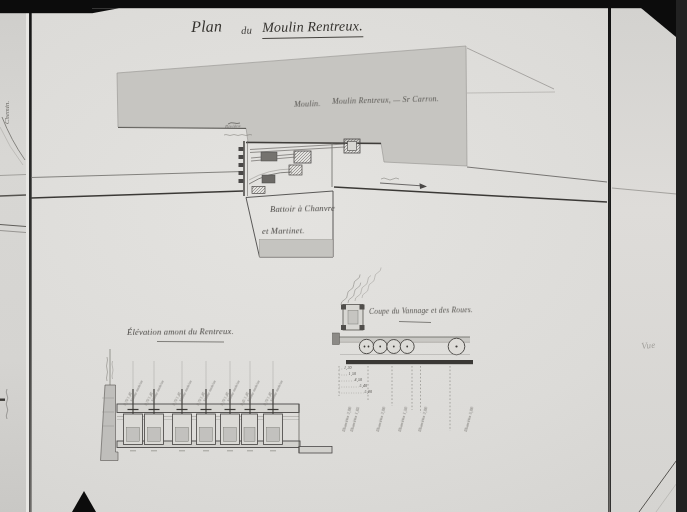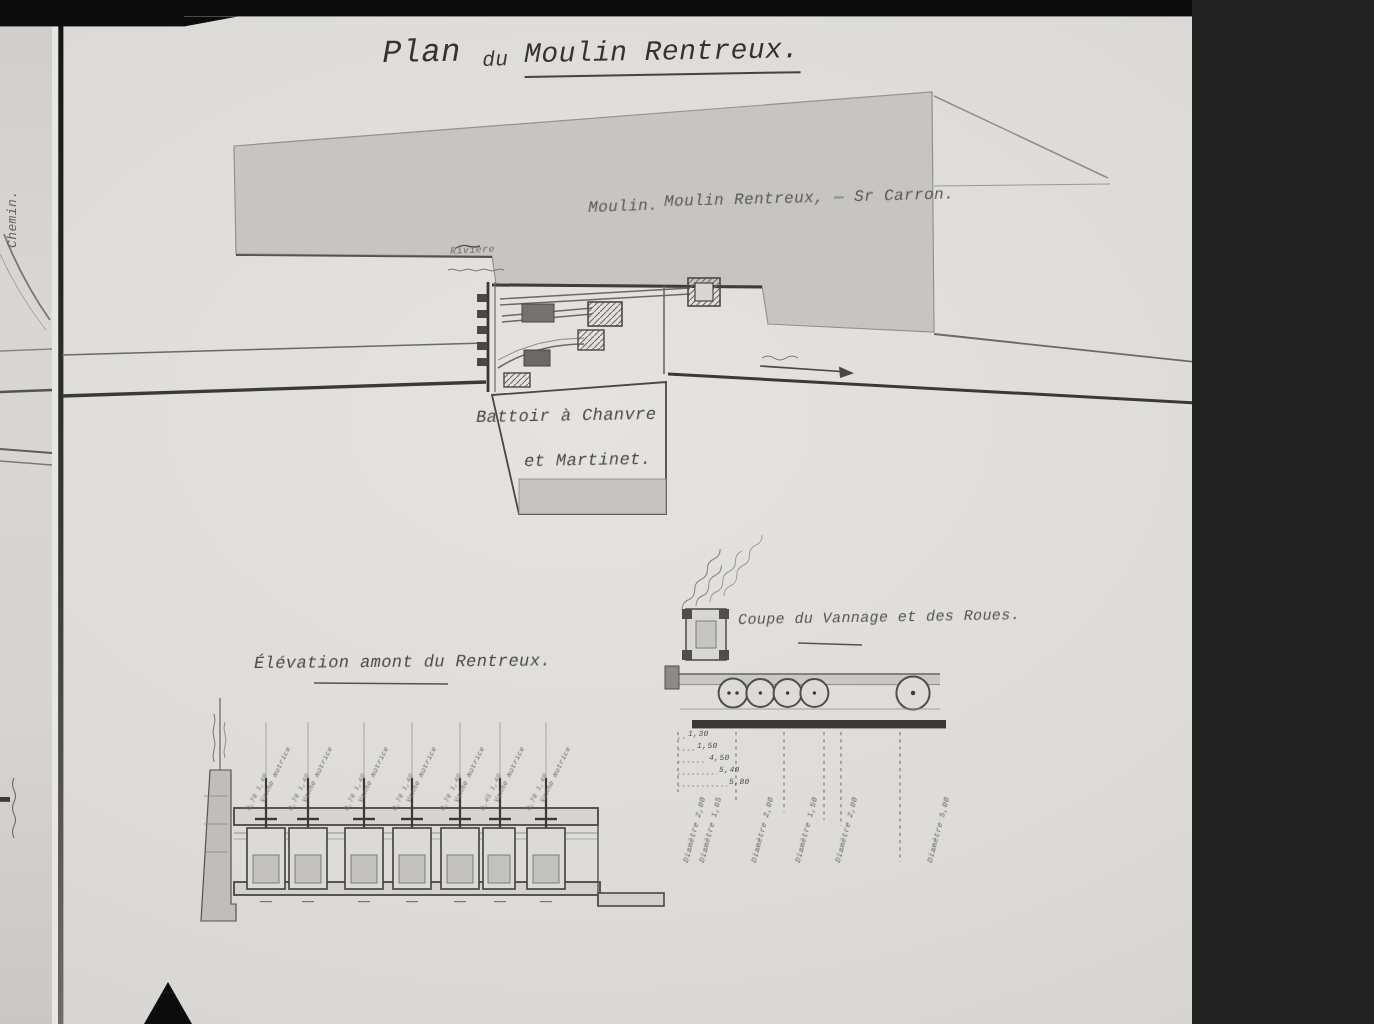--- a/index.html
+++ b/index.html
@@ -1,17 +1,17 @@
 <!DOCTYPE html>
 <html><head>
 <meta charset="utf-8">
 <style>
   html,body{margin:0;padding:0;background:#222;}
-  .photo{position:relative;width:596px;height:512px;background:#0c0c0c;overflow:hidden;
-         font-family:Liberation Mono, monospace;}
+  .photo{position:relative;width:676px;height:512px;background:#0c0c0c;overflow:hidden;
+         font-family:Liberation Serif, serif;}
   .panel{position:absolute;}
   .panel-left{left:0;top:5px;width:26px;height:507px;
     background:linear-gradient(180deg,#cfcecb,#d8d7d4 30%,#d5d4d1 70%,#c9c8c5);}
   .panel-main{left:30px;top:8px;width:578px;height:504px;
     background:radial-gradient(120% 90% at 45% 40%,#e4e3e0 0%,#dcdbd8 55%,#d1d0cd 100%);}
   .panel-right{left:611px;top:8px;width:76px;height:504px;
     background:linear-gradient(180deg,#d3d2cf,#dedddа 40%,#d6d5d2);
     background:linear-gradient(180deg,#d3d2cf,#dedcd9 40%,#d5d4d1);}
   svg.draw{position:absolute;left:0;top:0;z-index:3;}
   .t{position:absolute;z-index:5;font-style:italic;white-space:nowrap;line-height:1;
@@ -249,21 +249,21 @@
   </svg>
 
   <span class="t" style="left:191px;top:19px;font-size:16px;transform:rotate(-1deg);color:#35332f">Plan</span>
   <span class="t" style="left:241px;top:26px;font-size:10.5px;transform:rotate(-2deg);color:#3b3936">du</span>
   <span class="t underl" style="left:262px;top:21px;font-size:14px;transform:rotate(-1deg);color:#35332f">Moulin Rentreux.</span>
 
   <span class="t fuzz" style="left:294px;top:101px;font-size:8px;transform:rotate(-2deg);color:#5a5854">Moulin.</span>
   <span class="t fuzz" style="left:332px;top:98px;font-size:8px;transform:rotate(-1.5deg);color:#5a5854">Moulin Rentreux, — Sr Carron.</span>
   <span class="t fuzz" style="left:225px;top:124px;font-size:5px;transform:rotate(-3deg);color:#6b6966">Rivière</span>
 
-  <span class="t fuzz" style="left:238px;top:205px;font-size:8.5px;transform:rotate(-1deg);color:#4a4845">Battoir à Chanvre</span>
+  <span class="t fuzz" style="left:270px;top:205px;font-size:8.5px;transform:rotate(-1deg);color:#4a4845">Battoir à Chanvre</span>
   <span class="t fuzz" style="left:262px;top:227px;font-size:8.5px;transform:rotate(-1deg);color:#4a4845">et Martinet.</span>
 
   <span class="t fuzz" style="left:127px;top:328px;font-size:8.5px;transform:rotate(-0.5deg);color:#4a4845">Élévation amont du Rentreux.</span>
   <span class="t fuzz" style="left:369px;top:308px;font-size:7.5px;transform:rotate(-1deg);color:#55534f">Coupe du Vannage et des Roues.</span>
 
   <span class="t" style="left:4px;top:124px;font-size:6.5px;transform:rotate(-90deg);color:#66645f">Chemin.</span>
   <span class="t" style="left:641px;top:342px;font-size:9px;transform:rotate(-6deg);color:#a3a19d">Vue</span>
 
   <span class="t fuzz" style="left:131px;top:401px;font-size:3.6px;transform:rotate(-64deg);color:#6b6966">Vanne motrice</span>
   <span class="t fuzz" style="left:152px;top:401px;font-size:3.6px;transform:rotate(-64deg);color:#6b6966">Vanne motrice</span>

